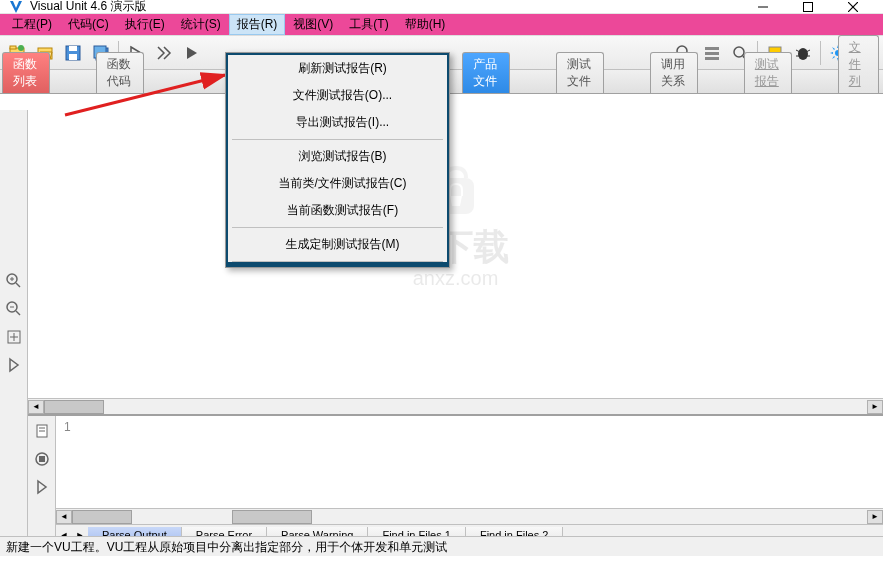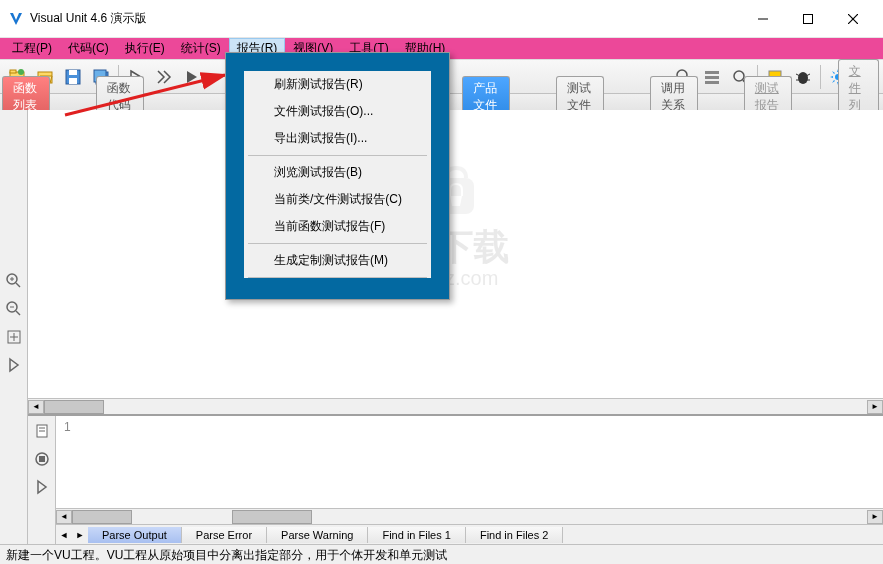--- a/index.html
+++ b/index.html
@@ -1,33 +1,33 @@
 <!DOCTYPE html>
 <html><head>
 <meta charset="utf-8">
 <style>
 * { margin: 0; padding: 0; box-sizing: border-box; font-family: "Microsoft YaHei", "SimSun", sans-serif; }
 body { width: 883px; height: 564px; background: #fff; font-size: 12px; overflow: hidden; position: relative; }
-.titlebar { height: 38px; background: #fff; display: flex; align-items: center; padding: 0 8px; border-bottom: 1px solid #e5e5e5; }
+.titlebar { height: 14px; background: #fff; display: flex; align-items: center; padding: 0 8px; border-bottom: 1px solid #e5e5e5; }
 .titlebar-icon { width: 16px; height: 16px; margin-right: 6px; }
 .titlebar-title { flex: 1; font-size: 12px; color: #000; }
 .win-controls { display: flex; }
 .win-btn { width: 45px; height: 28px; display: flex; align-items: center; justify-content: center; color: #000; cursor: pointer; }
 .menubar { height: 22px; background: #ec4899; display: flex; align-items: center; padding: 0 4px; border-bottom: 1px solid #ddd; }
 .menu-item { padding: 2px 8px; cursor: pointer; font-size: 12px; }
 .menu-item.active { background: #cce4f7; border: 1px solid #99c9ef; padding: 1px 7px; }
 .toolbar { height: 34px; background: linear-gradient(#f8f8f8, #eaeaea); border-bottom: 1px solid #c0c0c0; display: flex; align-items: center; padding: 0 4px; gap: 2px; }
 .tb-btn { width: 26px; height: 26px; display: flex; align-items: center; justify-content: center; border: 1px solid transparent; border-radius: 2px; cursor: pointer; }
 .tb-sep { width: 1px; height: 24px; background: #c0c0c0; margin: 0 2px; }
 .tabbar { height: 24px; background: linear-gradient(#f0f0f0, #e0e0e0); display: flex; align-items: flex-end; padding: 0 2px; border-bottom: 1px solid #a0a0a0; gap: 44px; }
 .tab { padding: 3px 10px; background: linear-gradient(#f5f5f5, #e5e5e5); border: 1px solid #a0a0a0; border-bottom: none; margin-right: 2px; border-radius: 3px 3px 0 0; font-size: 12px; cursor: pointer; color: #555; }
 .tab.red { background: linear-gradient(#ff8080, #e06060); color: #fff; }
 .tab.blue { background: linear-gradient(#4da6ff, #2e8ae6); color: #fff; padding-left: 10px; }
 .tab.gray { color: #999; text-decoration: underline; }
-.dropdown { position: absolute; left: 225px; top: 52px; width: 225px; background: #0369a1; border: 1px solid #999; box-shadow: 3px 3px 6px rgba(0,0,0,0.3); z-index: 100; padding: 18px; }
+.dropdown { position: absolute; left: 225px; top: 52px; width: 225px; background: #0c4a6e; border: 1px solid #999; box-shadow: 3px 3px 6px rgba(0,0,0,0.3); z-index: 100; padding: 2px; text-align: center; }
 .dropdown-inner { background: #f0f0f0; }
 .dd-item { padding: 5px 20px 5px 30px; font-size: 12px; cursor: pointer; }
 .dd-sep { height: 1px; background: #c0c0c0; margin: 3px 4px; }
 .arrow { position: absolute; left: 60px; top: 70px; z-index: 50; pointer-events: none; }
 .content { position: absolute; left: 0; top: 110px; right: 0; bottom: 20px; display: flex; }
 .gutter-tools { width: 28px; background: #f0f0f0; border-right: 1px solid #c0c0c0; display: flex; flex-direction: column; align-items: center; padding-top: 160px; gap: 6px; }
 .gutter-btn { width: 22px; height: 22px; display: flex; align-items: center; justify-content: center; cursor: pointer; }
 .right-pane { flex: 1; display: flex; flex-direction: column; background: #fff; position: relative; }
 .watermark { position: absolute; left: 50%; top: 50px; transform: translateX(-50%); opacity: 0.12; text-align: center; pointer-events: none; }
 .watermark-text { font-size: 36px; color: #555; font-weight: bold; }
@@ -37,21 +37,21 @@
 .hscroll-btn { width: 16px; height: 14px; background: #e0e0e0; border: 1px solid #b0b0b0; font-size: 8px; display: flex; align-items: center; justify-content: center; }
 .hscroll-thumb { width: 60px; height: 14px; background: #c8c8c8; border: 1px solid #a0a0a0; }
 .lower-area { height: 130px; border-top: 2px solid #a0a0a0; display: flex; }
 .lower-gutter { width: 28px; background: #f0f0f0; border-right: 1px solid #c0c0c0; display: flex; flex-direction: column; align-items: center; padding-top: 4px; gap: 6px; }
 .lower-content { flex: 1; display: flex; flex-direction: column; }
 .lower-text { flex: 1; padding: 4px 8px; font-family: monospace; font-size: 12px; }
 .line-num { color: #888; margin-right: 20px; }
 .bottom-tabs { height: 20px; background: #f0f0f0; display: flex; align-items: center; border-top: 1px solid #c0c0c0; }
 .btab { padding: 2px 14px; font-size: 11px; border-right: 1px solid #c0c0c0; background: linear-gradient(#f8f8f8,#e8e8e8); cursor: pointer; }
 .btab.active { background: linear-gradient(#c8d8f8, #a8c0f0); }
-.statusbar { position: absolute; left: 0; bottom: 0; right: 0; height: 20px; background: #f0f0f0; border-top: 1px solid #c0c0c0; padding: 2px 6px; font-size: 12px; }
+.statusbar { position: absolute; left: 0; bottom: 8px; right: 0; height: 20px; background: #f0f0f0; border-top: 1px solid #c0c0c0; padding: 2px 6px; font-size: 12px; }
 .content-row { display: flex; flex: 1; }
 </style>
 </head>
 <body>
 
 <div class="titlebar">
   <svg class="titlebar-icon" viewBox="0 0 16 16">
       <path fill="#1976d2" d="M2 2 L8 14 L14 2 L11 2 L8 9 L5 2 Z"></path>
     </svg>
   <span class="titlebar-title">Visual Unit 4.6 演示版</span>

